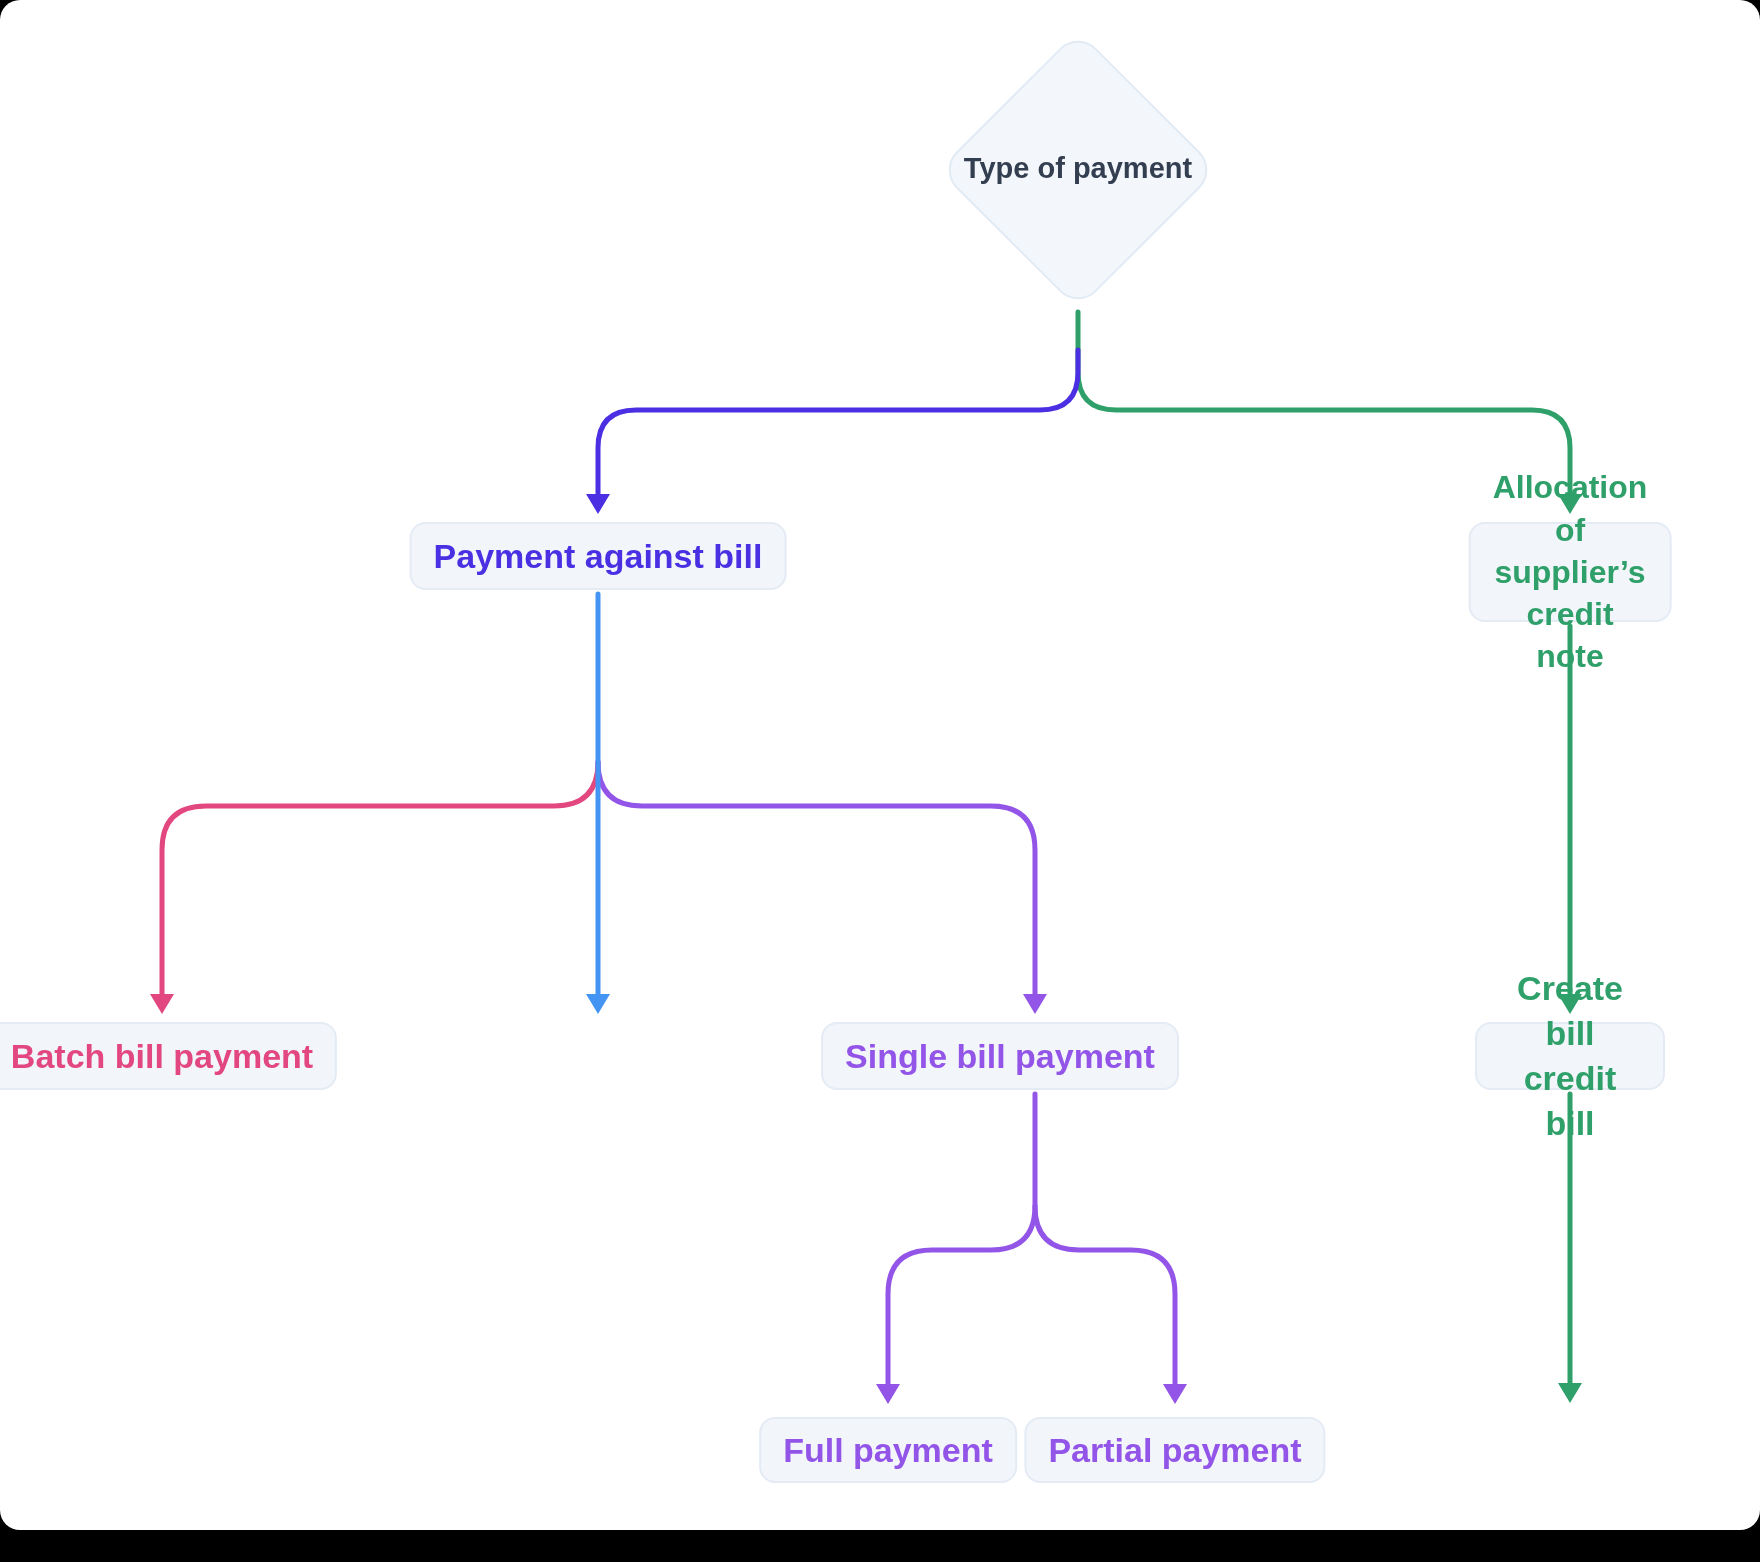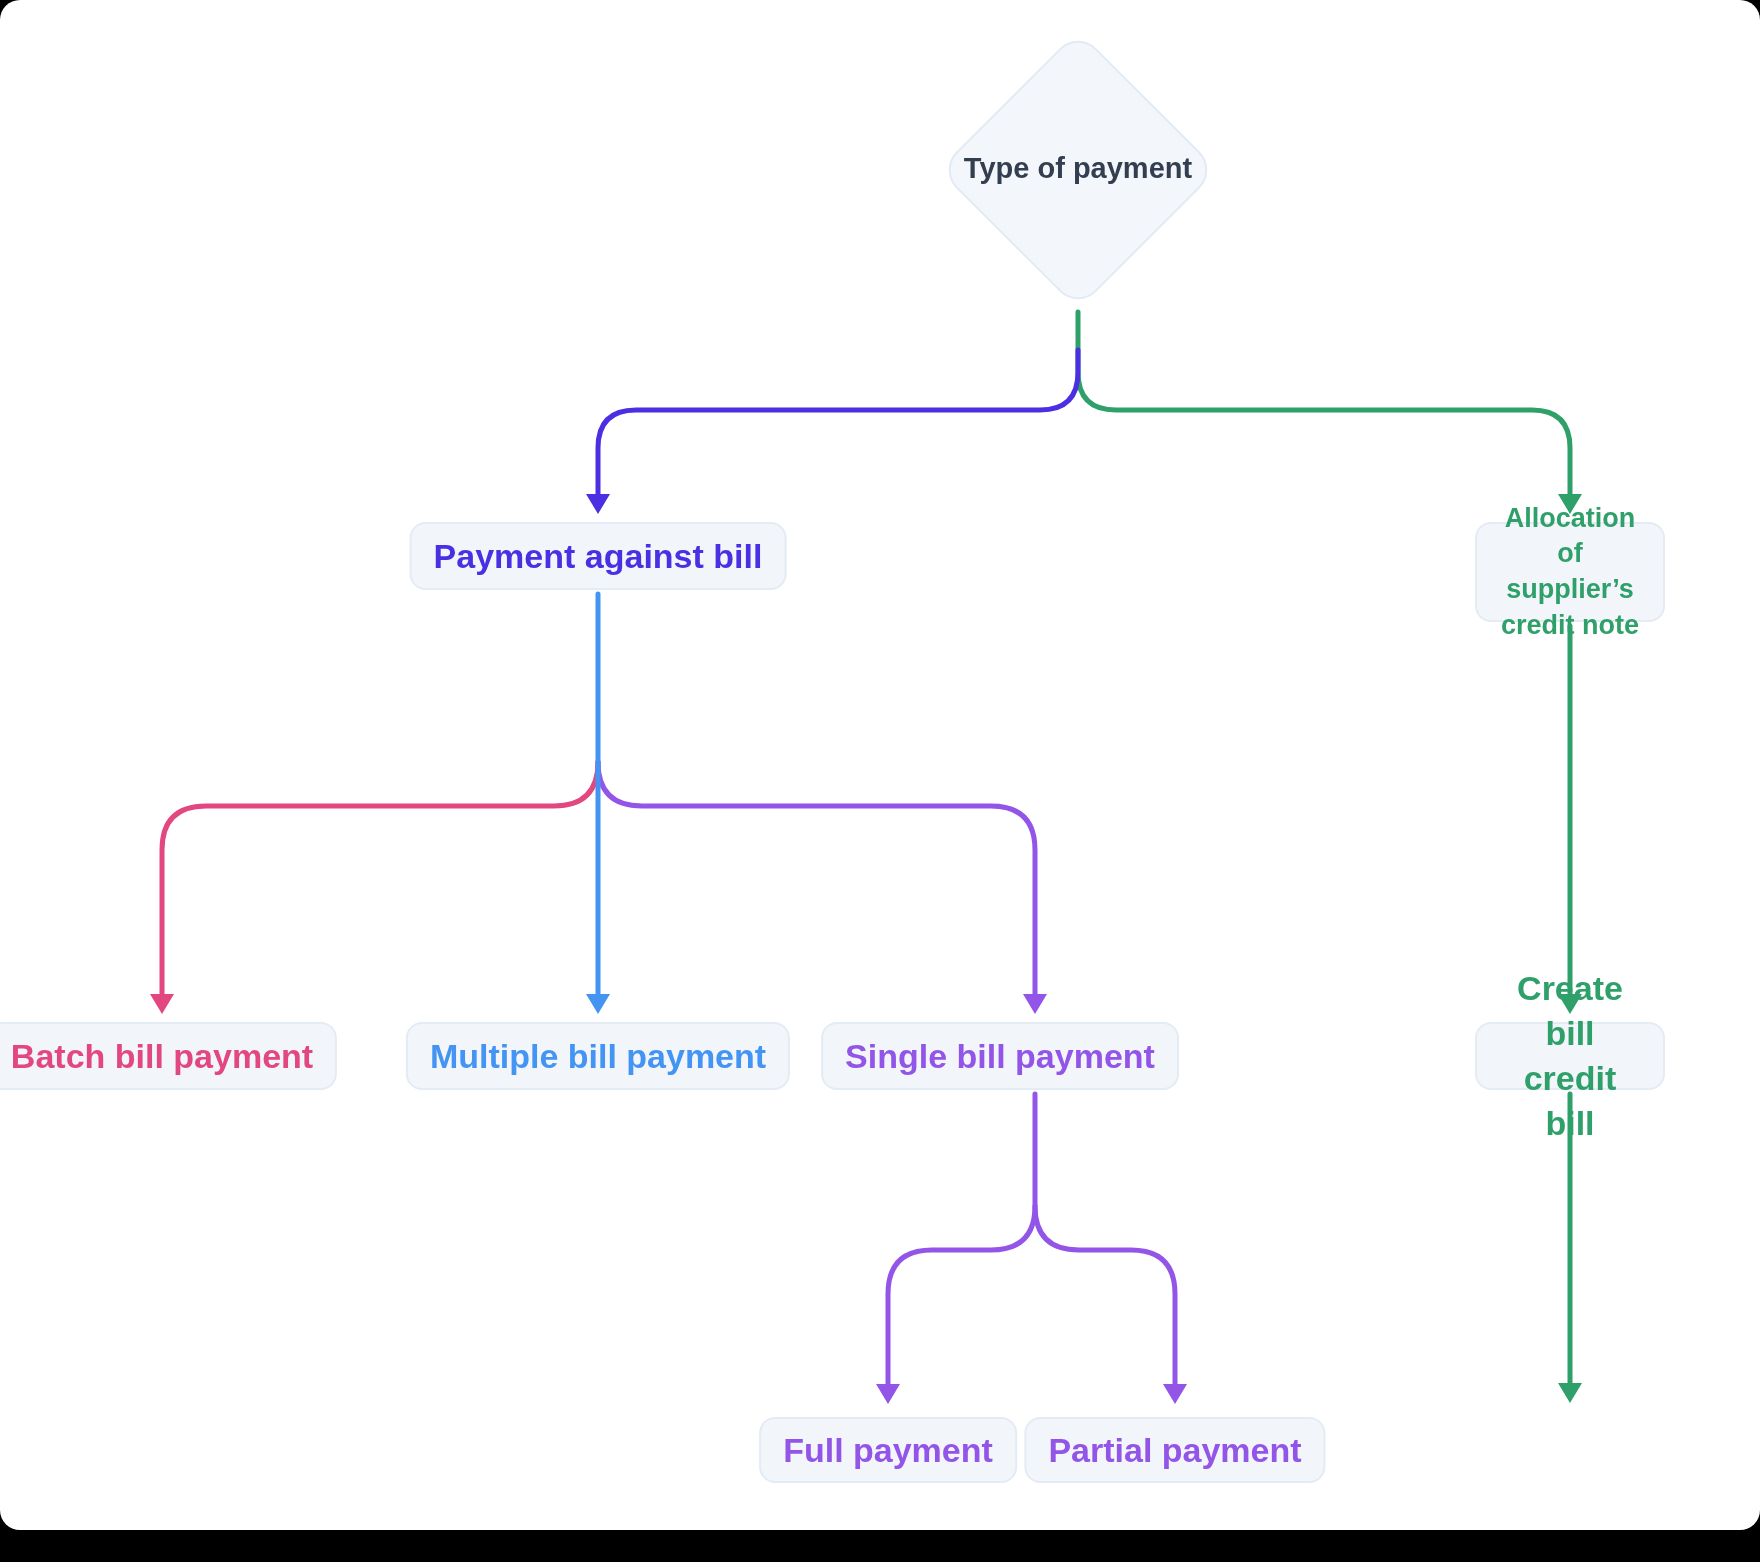--- a/index.html
+++ b/index.html
@@ -52,21 +52,21 @@
     background: var(--node-fill);
     border: 2px solid var(--node-border);
     border-radius: 16px;
     box-sizing: border-box;
     display: flex; align-items: center; justify-content: center;
     padding: 0 22px;
     font-size: 34px; font-weight: 700;
     white-space: pre-line; text-align: center;
     line-height: 1.32;
   }
-  .node.two-line { font-size: 27px; padding: 0 22px; }
+  .node.two-line { font-size: 32px; padding: 0 22px; }
   .c-indigo { color: var(--indigo); }
   .c-green  { color: var(--green); }
   .c-blue   { color: var(--blue); }
   .c-pink   { color: var(--pink); }
   .c-purple { color: var(--purple); }
 </style>
 </head>
 <body>
 
 <div class="card">
@@ -105,21 +105,20 @@
   <div class="diamond"></div>
   <div class="diamond-label">Type of payment</div>
 
   <div class="node c-indigo" style="left:598px; top:556px; height:68px;">Payment against bill</div>
 
   <div class="node c-green two-line" style="left:1570px; top:572px; height:100px;">Allocation of supplier’s
 credit note</div>
 
   <div class="node c-pink" style="left:162px; top:1056px; height:68px;">Batch bill payment</div>
 
-  <div class="node c-blue" style="left:598px; top:1056px; height:68px;">Multiple bill payment</div>
 
   <div class="node c-purple" style="left:1000px; top:1056px; height:68px;">Single bill payment</div>
 
   <div class="node c-green" style="left:1570px; top:1056px; height:68px;">Create bill credit bill</div>
 
   <div class="node c-purple" style="left:888px; top:1450px; height:66px;">Full payment</div>
 
   <div class="node c-purple" style="left:1175px; top:1450px; height:66px;">Partial payment</div>
 
 

